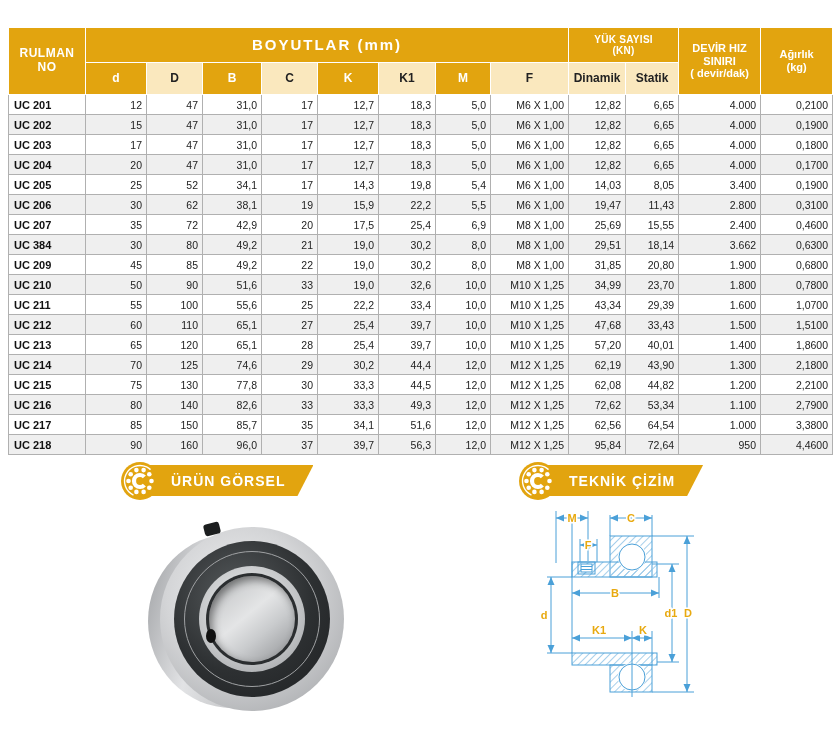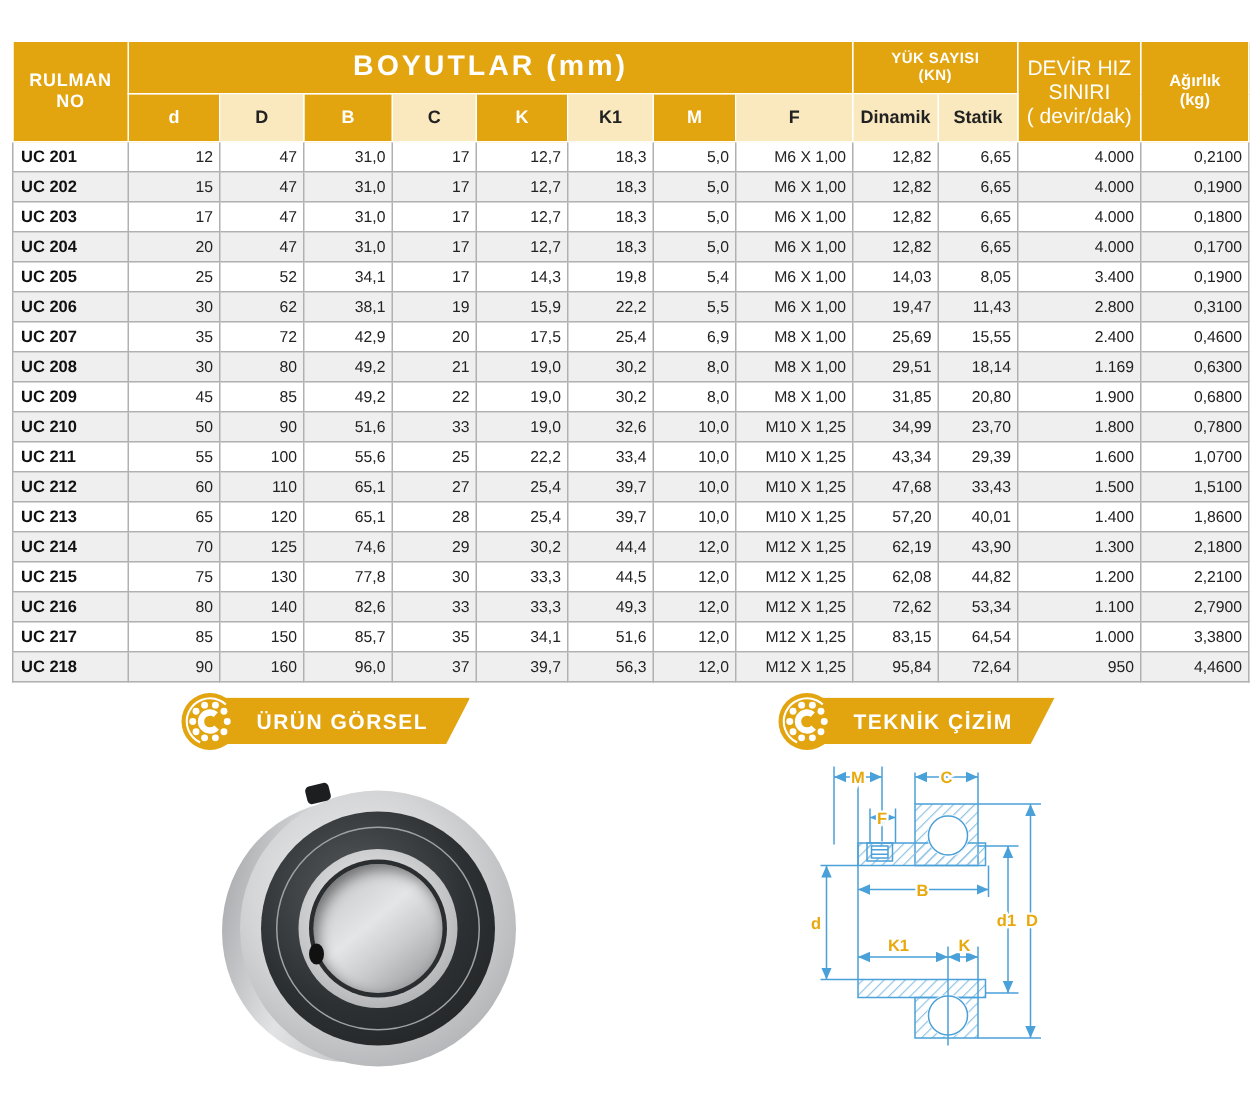--- a/index.html
+++ b/index.html
@@ -12,23 +12,23 @@
     position:absolute;left:8px;top:27px;width:824px;
     border-collapse:collapse;table-layout:fixed;
   }
   table.spec thead th{
     border:1px solid #ffffff;vertical-align:middle;text-align:center;
     white-space:pre-line;line-height:1.15;
   }
   th.gold{background:#E2A40F;color:#ffffff;}
   th.cream{background:#FAE8BE;color:#222222;}
   .gh-rulman{font-size:12px;font-weight:700;letter-spacing:.5px;}
-  .gh-boyutlar{font-size:19px;font-weight:600;letter-spacing:2px;height:32px;}
+  .gh-boyutlar{font-size:15px;font-weight:600;letter-spacing:2px;height:32px;}
   .gh-yuk{font-size:10px;font-weight:700;letter-spacing:.3px;}
-  .gh-devir{font-size:14px;font-weight:400;}
+  .gh-devir{font-size:11px;font-weight:700;}
   .gh-agirlik{font-size:11px;font-weight:700;}
   .sub{font-size:12px;font-weight:700;height:29px;}
   table.spec tbody td{
     border:1px solid #b0b0b0;height:19px;font-size:10.5px;color:#222;
     text-align:right;padding:0 4px;background:#ffffff;
   }
   table.spec tbody tr:nth-child(even) td{background:#efefef;}
   table.spec tbody td.rowhead{
     text-align:left;font-weight:700;font-size:11px;color:#111;padding-left:5px;
   }
@@ -223,32 +223,32 @@
         <td>17,5</td>
         <td>25,4</td>
         <td>6,9</td>
         <td>M8 X 1,00</td>
         <td>25,69</td>
         <td>15,55</td>
         <td>2.400</td>
         <td>0,4600</td>
       </tr>
       <tr>
-        <td class="rowhead">UC 208</td>
+        <td class="rowhead">UC 384</td>
         <td>30</td>
         <td>80</td>
         <td>49,2</td>
         <td>21</td>
         <td>19,0</td>
         <td>30,2</td>
         <td>8,0</td>
         <td>M8 X 1,00</td>
         <td>29,51</td>
         <td>18,14</td>
-        <td>1.169</td>
+        <td>3.662</td>
         <td>0,6300</td>
       </tr>
       <tr>
         <td class="rowhead">UC 209</td>
         <td>45</td>
         <td>85</td>
         <td>49,2</td>
         <td>22</td>
         <td>19,0</td>
         <td>30,2</td>
@@ -367,21 +367,21 @@
       <tr>
         <td class="rowhead">UC 217</td>
         <td>85</td>
         <td>150</td>
         <td>85,7</td>
         <td>35</td>
         <td>34,1</td>
         <td>51,6</td>
         <td>12,0</td>
         <td>M12 X 1,25</td>
-        <td>83,15</td>
+        <td>62,56</td>
         <td>64,54</td>
         <td>1.000</td>
         <td>3,3800</td>
       </tr>
       <tr>
         <td class="rowhead">UC 218</td>
         <td>90</td>
         <td>160</td>
         <td>96,0</td>
         <td>37</td>

